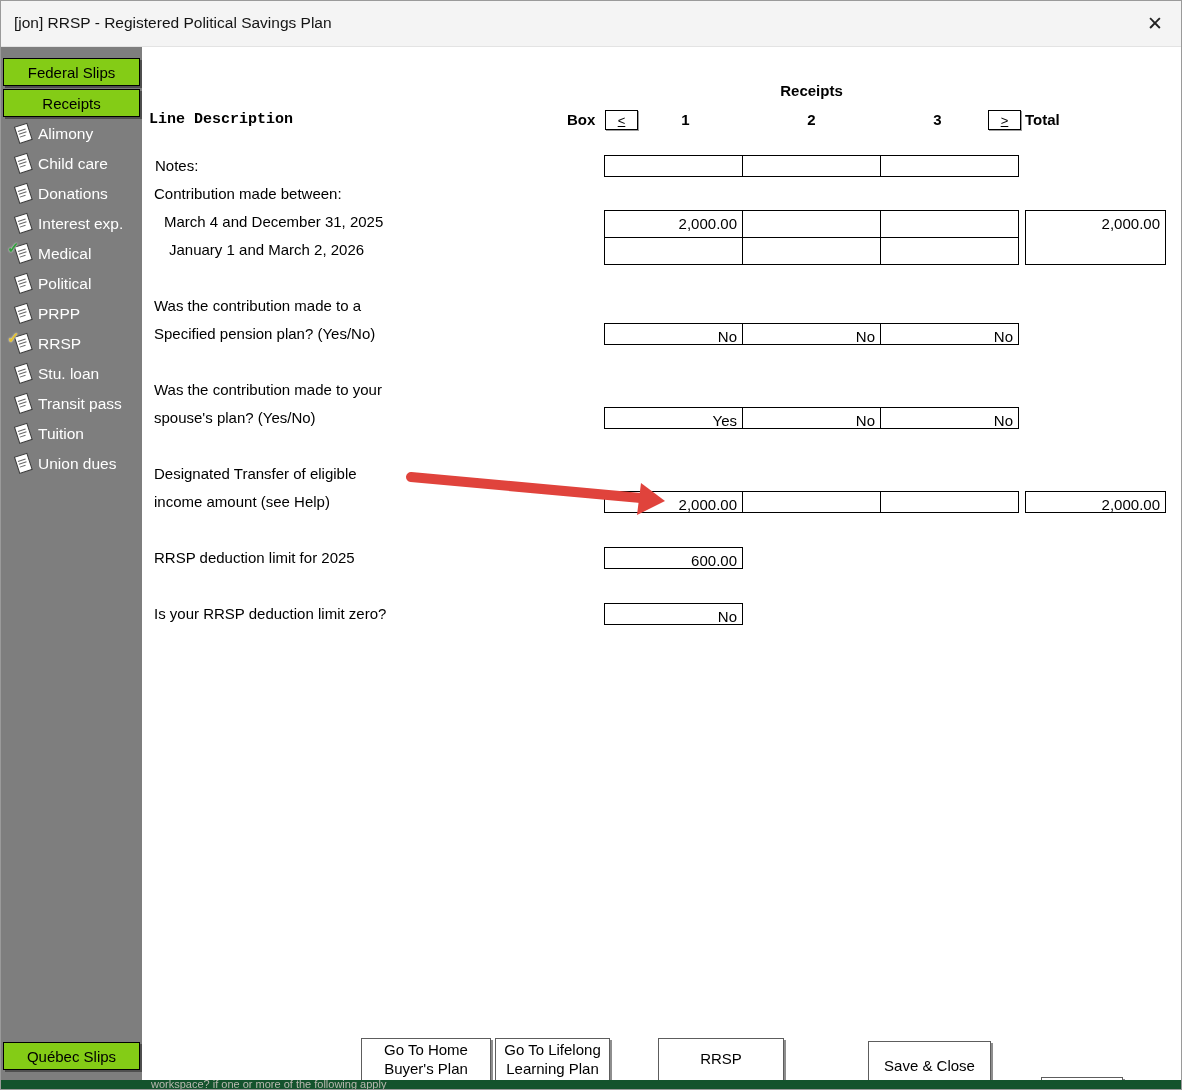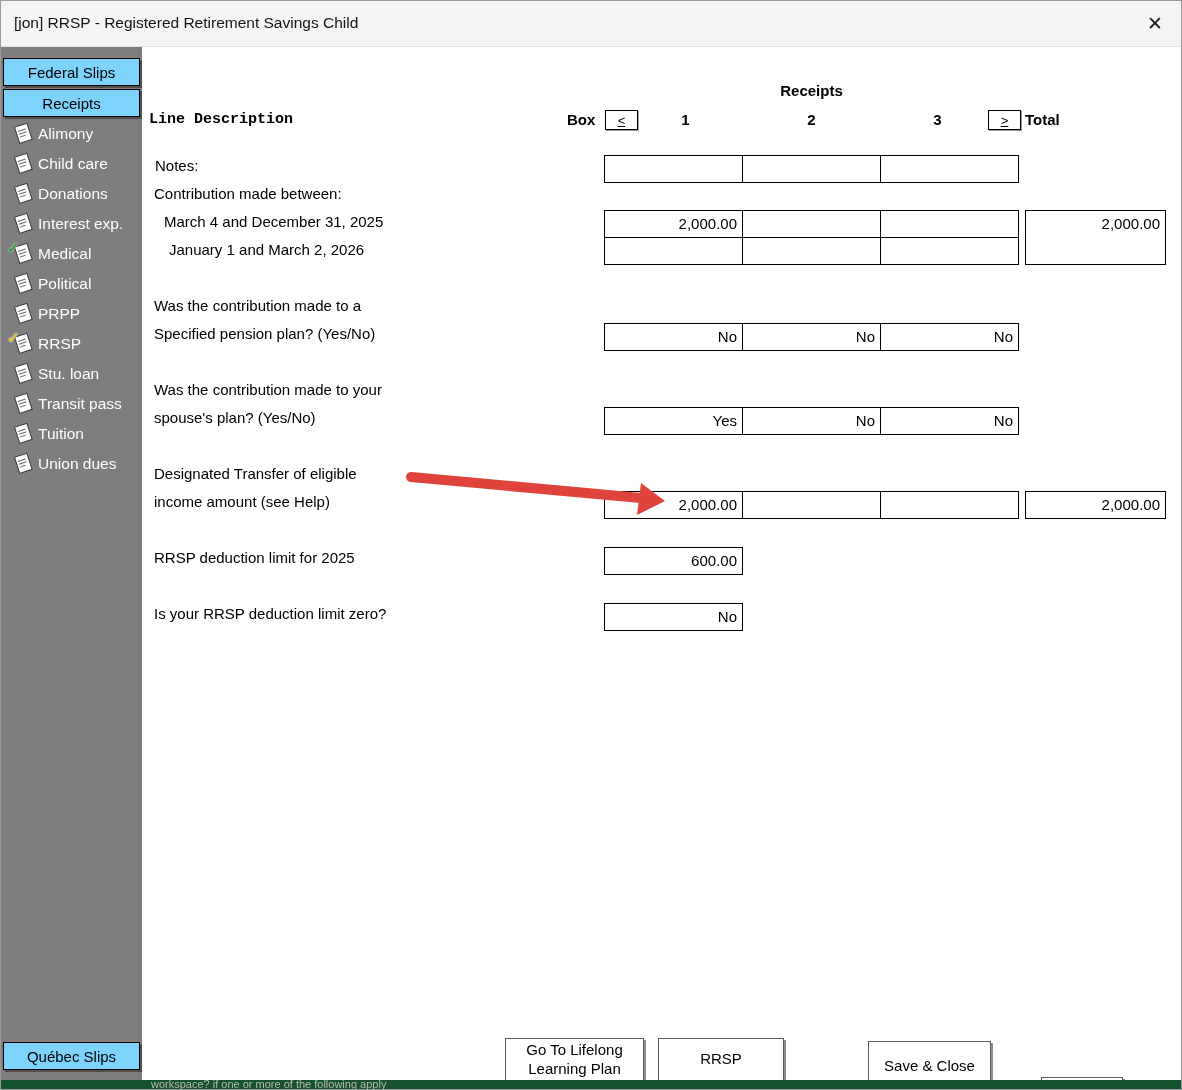--- a/index.html
+++ b/index.html
@@ -22,21 +22,21 @@
     font-size:19px; color:#222; display:flex; align-items:center; justify-content:center;
     cursor:pointer;
   }
   
   .sidebar {
     position:absolute; left:0; top:46px; width:141px; height:1033px;
     background:#7e7e7e;
   }
   .side-btn {
     position:absolute; left:2px; width:137px; height:28px;
-    background:#7dd3fc; border:1px solid #000;
+    background:#84cc16; border:1px solid #000;
     box-shadow:2px 2px 0 rgba(40,40,40,.55);
     font-size:15px; color:#000;
     display:flex; align-items:center; justify-content:center; cursor:pointer;
   }
   .side-btn.federal { top:11px; }
   .side-btn.receipts { top:42px; }
   .side-btn.quebec { top:995px; }
   .side-list { position:absolute; left:0; top:72px; width:141px; }
   .side-item {
     position:relative; height:30px; display:flex; align-items:center;
@@ -48,21 +48,21 @@
     position:absolute; left:6px; bottom:12px; font-size:15px; font-weight:bold;
     text-shadow:0 0 2px #ffffff; pointer-events:none;
   }
   .check.green { color:#2f9e3b; }
   .check.yellow { color:#e6c32e; }
   
   .main { position:absolute; left:141px; top:46px; width:1041px; height:1033px; background:#fff; }
   .lbl { position:absolute; font-size:15px; color:#000; white-space:nowrap; }
   .bold { font-weight:bold; }
   .cell {
-    position:absolute; width:139px; height:28px;
+    position:absolute; width:139px; height:22px;
     background:#fff; border:1px solid #000;
     font-size:15px; text-align:right; padding:4px 5px 0 4px; color:#000;
   }
   .cell.total { width:141px; }
   .cell.tall { height:55px; }
   .nav-btn {
     position:absolute; width:33px; height:20px; background:#fff;
     border:1px solid #000; box-shadow:1px 1px 0 rgba(60,60,60,.5);
     font-size:13px; display:flex; align-items:center; justify-content:center;
     text-decoration:underline; cursor:pointer;
@@ -87,21 +87,21 @@
   }
   
   .arrow-svg { position:absolute; left:400px; top:460px; pointer-events:none; }
 </style>
 </head>
 <body>
 
 <div id="window">
 
   <div class="titlebar">
-    <div class="title-text">[jon] RRSP  - Registered Retirement Savings Child</div>
+    <div class="title-text">[jon] RRSP  - Registered Political Savings Plan</div>
     <div class="close-btn">✕</div>
   </div>
 
   <div class="sidebar">
     <div class="side-btn federal">Federal Slips</div>
     <div class="side-btn receipts">Receipts</div>
 
     <div class="side-list">
 
       <div class="side-item">
@@ -303,21 +303,22 @@
     <div class="cell" style="left:600px; top:444px;"></div>
     <div class="cell" style="left:738px; top:444px;"></div>
     <div class="cell total" style="left:883px; top:444px;">2,000.00</div>
 
     <div class="lbl" style="left:12px; top:502px;">RRSP deduction limit for 2025</div>
     <div class="cell" style="left:462px; top:500px;">600.00</div>
 
     <div class="lbl" style="left:12px; top:558px;">Is your RRSP deduction limit zero?</div>
     <div class="cell" style="left:462px; top:556px;">No</div>
 
-    <div class="foot-btn" style="left:363px; top:991px; width:139px; height:43px;">Go To Lifelong Learning Plan</div>
+    <div class="foot-btn" style="left:219px; top:991px; width:130px; height:43px;">Go To Home Buyer's Plan</div>
+    <div class="foot-btn" style="left:353px; top:991px; width:115px; height:43px;">Go To Lifelong Learning Plan</div>
     <div class="foot-btn" style="left:516px; top:991px; width:126px; height:43px;">RRSP</div>
     <div class="foot-btn" style="left:726px; top:994px; width:123px; height:51px;">Save &amp; Close</div>
     <div class="foot-btn" style="left:899px; top:994px; width:82px; height:34px;margin-top:36px;">Help</div>
   </div>
 
   <svg class="arrow-svg" width="285" height="60" viewBox="0 0 285 60">
     <line x1="10" y1="16" x2="240" y2="37" stroke="#e0433c" stroke-width="10" stroke-linecap="round"></line>
     <polygon points="264,40 236,54 240,22" fill="#e0433c"></polygon>
   </svg>
 

